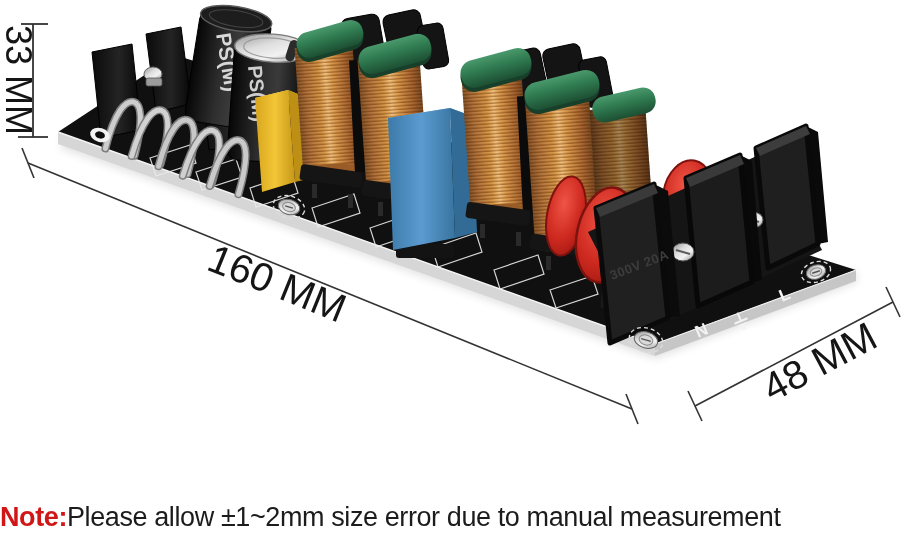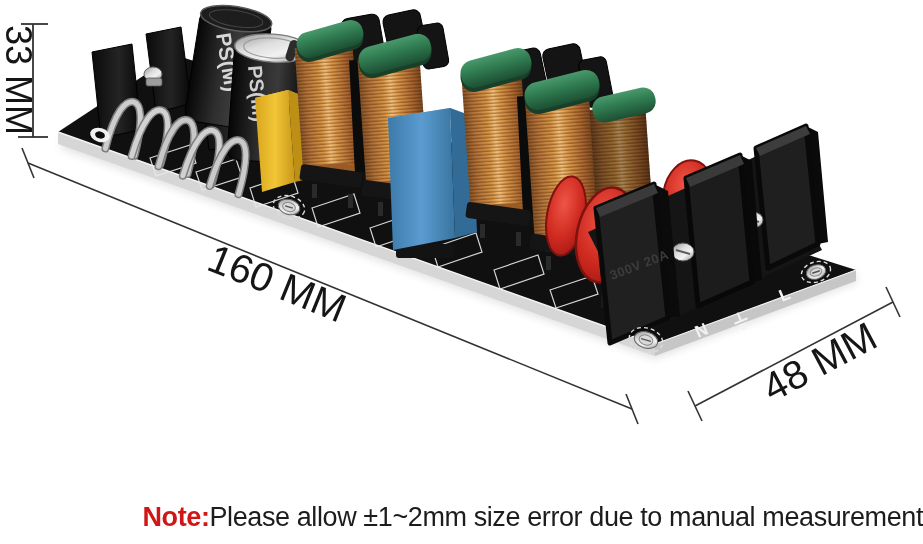--- a/index.html
+++ b/index.html
@@ -1,19 +1,19 @@
 <!DOCTYPE html>
 <html><head>
 <meta charset="utf-8">
 <style>
   html,body{margin:0;padding:0;background:#ffffff;}
   #stage{position:relative;width:923px;height:544px;overflow:hidden;background:#fff;
          font-family:"Liberation Sans",sans-serif;}
   #scene{position:absolute;left:0;top:0;}
-  .note-line{position:absolute;left:0;top:502px;width:923px;text-align:right;
+  .note-line{position:absolute;left:0;top:502px;width:923px;text-align:left;
              font-size:27px;letter-spacing:-0.4px;color:#1c1c1c;white-space:nowrap;}
   .note-label{font-weight:bold;color:#d01616;}
   .dim-text{font-family:"Liberation Sans",sans-serif;fill:#151515;}
   .silk{stroke:#eaeaea;stroke-width:1.2;fill:none;opacity:0.9;}
 </style>
 </head>
 <body>
 <div id="stage">
 
 <svg id="scene" width="923" height="544" viewBox="0 0 923 544">

